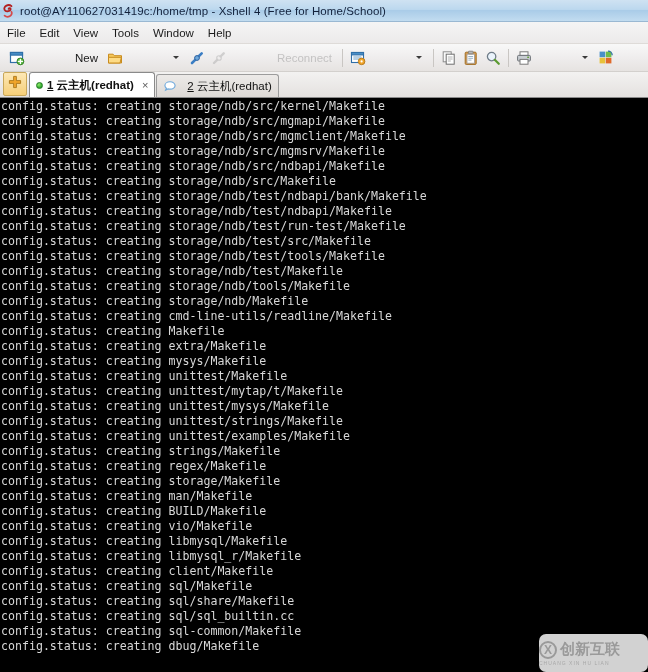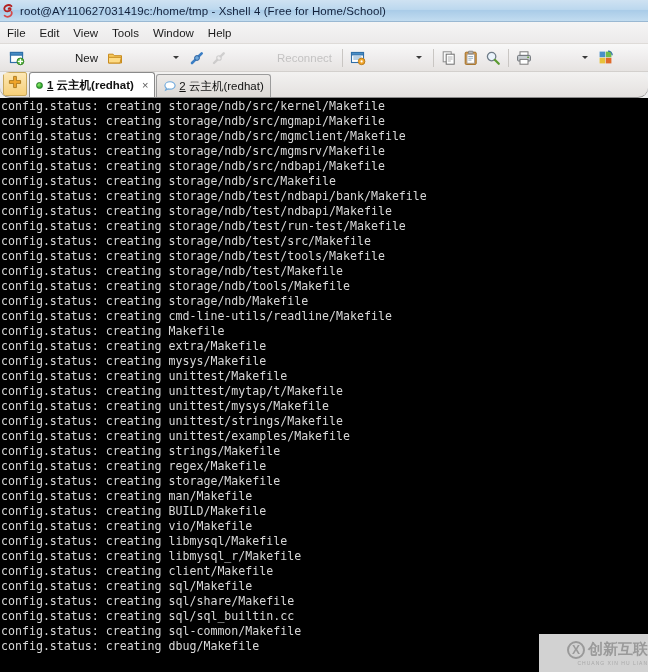--- a/index.html
+++ b/index.html
@@ -129,21 +129,20 @@
   .tabbar {
     height: 26px;
     flex: 0 0 26px;
     background: linear-gradient(to bottom, #f3f2f1, #e4e1df);
     border-bottom: 1px solid #8a8a8a;
     display: flex;
     align-items: flex-end;
     padding-left: 2px;
     box-sizing: border-box;
     overflow: hidden;
-    border-radius: 10px;
   }
   .newtab-btn {
     width: 22px;
     height: 22px;
     margin: 0 2px 1px 1px;
     flex: 0 0 22px;
     background: linear-gradient(to bottom, #fde8b6, #f6cf78);
     border: 1px solid #c9a85a;
     border-radius: 2px;
     display: flex;
@@ -169,20 +168,21 @@
     background: #ffffff;
     height: 25px;
     border-color: #8a8a8a;
     position: relative;
     z-index: 2;
   }
   .tab.inactive {
     background: linear-gradient(to bottom, #eceae8, #ddd9d6);
     color: #3a3a3a;
     margin-bottom: 0;
+    gap: 8px;
   }
   .tab-status-dot {
     width: 7px; height: 7px;
     border-radius: 50%;
     background: radial-gradient(circle at 35% 32%, #8ff06a, #2da22d 70%);
     border: 1px solid #1f7a1f;
     box-sizing: border-box;
     margin-right: 4px;
     flex: 0 0 7px;
   }
@@ -222,24 +222,25 @@
 
   
   .watermark {
     position: absolute;
     right: 0px;
     bottom: 0px;
     width: 109px;
     height: 38px;
     background: rgba(233,233,233,0.90);
     display: flex;
-    align-items: flex-end;
+    align-items: flex-start;
     justify-content: center;
     flex-direction: column;
     pointer-events: none;
+    border-radius: 7px;
   }
   .wm-row { display: flex; align-items: center; }
   .wm-mark {
     width: 18px; height: 18px;
     border: 2px solid #9a9a9a;
     border-radius: 50%;
     position: relative;
     margin-right: 3px;
     box-sizing: border-box;
   }

